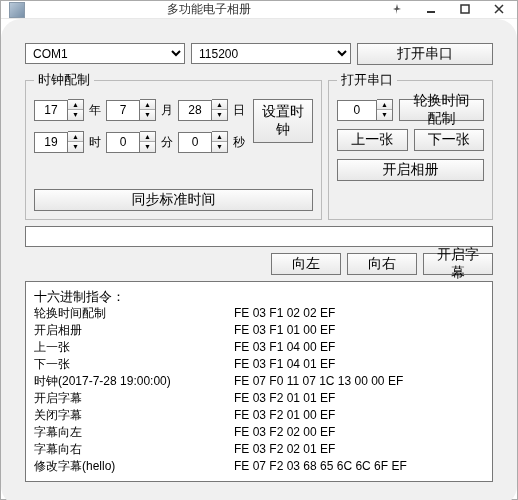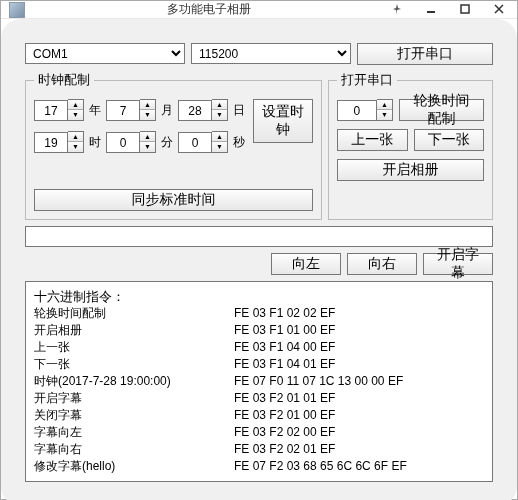--- a/index.html
+++ b/index.html
@@ -10,21 +10,21 @@
 .titlebar-title { flex: 1; color: #333; }
 .titlebar-btns { display: flex; gap: 14px; color: #333; }
 .titlebar-btn { cursor: pointer; width: 20px; text-align: center; }
 .client { flex: 1; padding: 24px; background: #f0f0f0; display: flex; flex-direction: column; gap: 6px; border-radius: 20px; }
 .row { display: flex; gap: 6px; }
 select, input[type=text] { height: 21px; border: 1px solid #777; background: #fff; padding: 0 3px; font-size: 12px; }
 select { padding-right: 16px; }
 .btn { height: 22px; border: 1px solid #777; background: linear-gradient(#fdfdfd,#e8e8e8); cursor: pointer; font-size: 14px; padding: 0 8px; display: inline-flex; align-items: center; justify-content: center; }
 fieldset { border: 1px solid #bbb; padding: 10px 8px 8px 8px; }
 legend { padding: 0 4px; font-size: 13px; }
-.spinner { display: inline-flex; align-items: flex-end; }
+.spinner { display: inline-flex; align-items: center; }
 .spinner input { width: 34px; height: 21px; text-align: center; border: 1px solid #777; }
 .spinner .arrows { display: flex; flex-direction: column; border: 1px solid #777; border-left: none; }
 .spinner .arrow { width: 15px; height: 10px; font-size: 7px; line-height: 9px; text-align: center; background: linear-gradient(#fdfdfd,#e8e8e8); cursor: pointer; }
 .spinner .arrow:first-child { border-bottom: 1px solid #aaa; }
 .clock-row { display: flex; align-items: center; gap: 5px; margin-bottom: 10px; }
 .unit { font-size: 12px; }
 .log { flex: 1; background: #fff; border: 1px solid #777; padding: 6px 8px; font-family: "SimSun", monospace; font-size: 13px; line-height: 17px; white-space: pre; overflow: auto; }
 .log-line { display: flex; }
 .log-label { flex: 0 0 200px; }
 </style>

